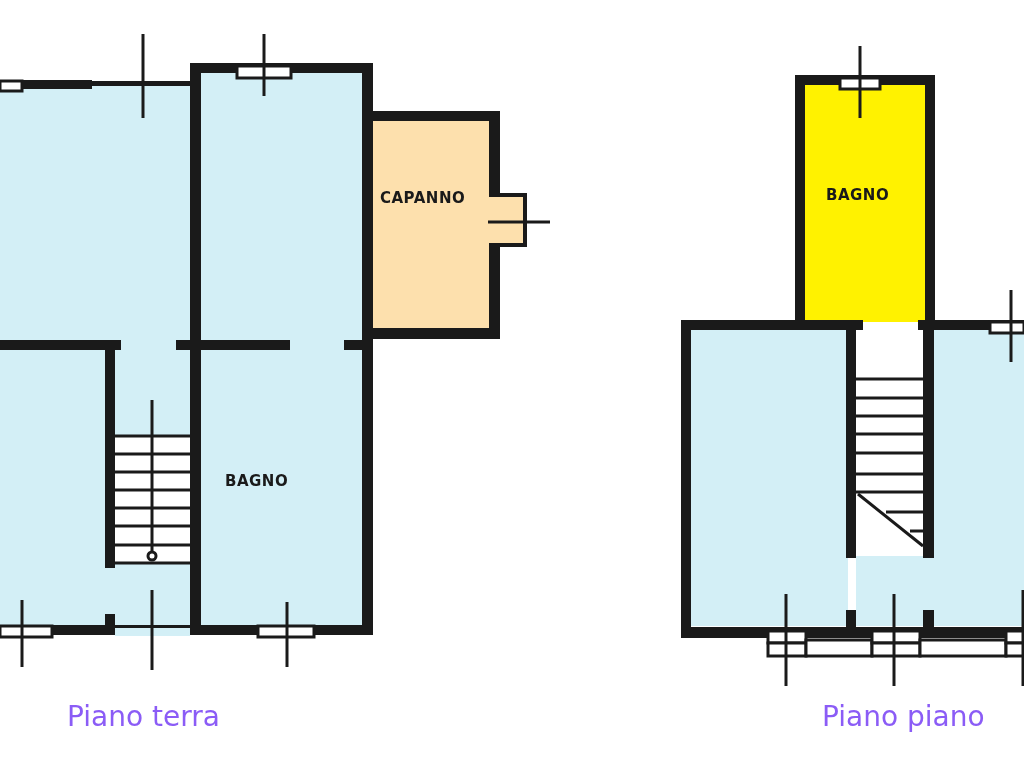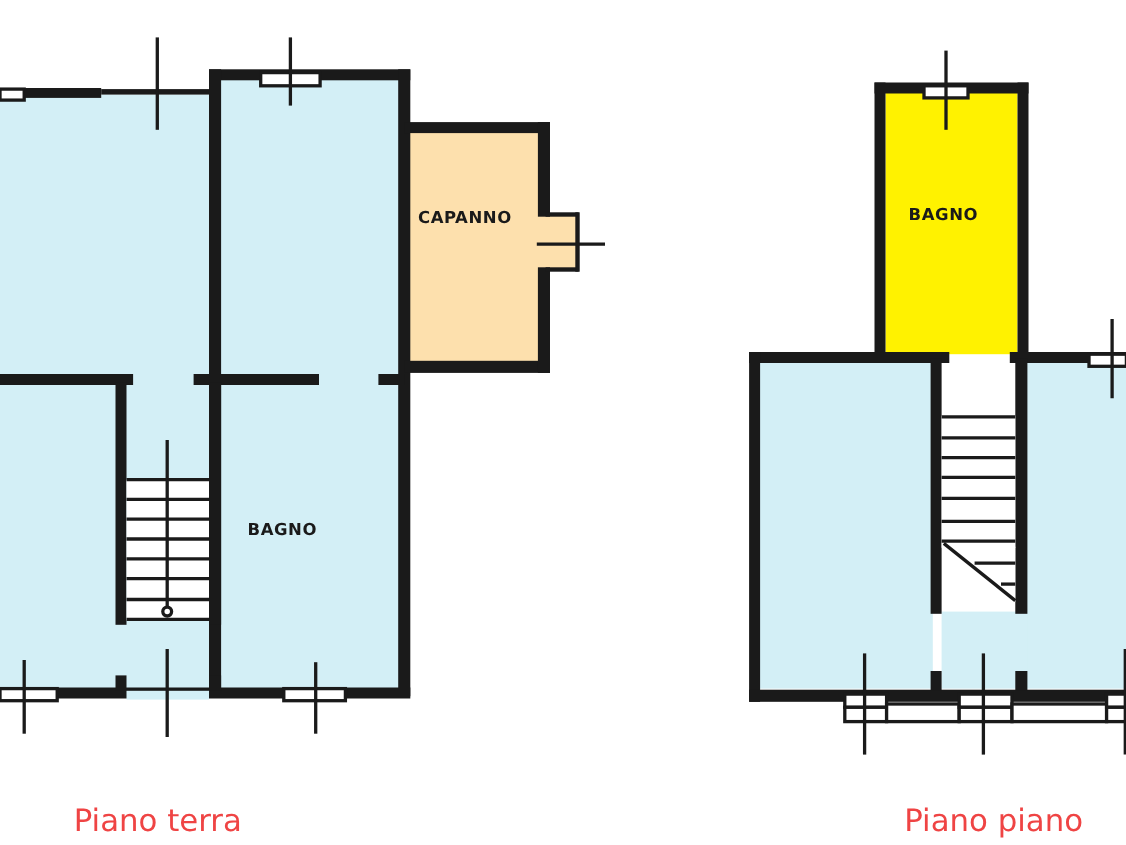--- a/index.html
+++ b/index.html
@@ -1,19 +1,19 @@
 <!DOCTYPE html>
 <html><head>
 <meta charset="utf-8">
 <style>
   html, body { margin: 0; padding: 0; background: #ffffff; }
   body { width: 1024px; height: 768px; position: relative; overflow: hidden; font-family: "DejaVu Sans", sans-serif; }
   svg.plan { position: absolute; left: 0; top: 0; }
   .room-label { position: absolute; font-family: "DejaVu Sans", sans-serif; font-weight: bold; font-size: 15px; color: #1a1a1a; letter-spacing: 0.5px; }
-  .floor-label { position: absolute; font-family: "DejaVu Sans", sans-serif; font-size: 28px; color: #ef4444; margin-top: 29px; }
+  .floor-label { position: absolute; font-family: "DejaVu Sans", sans-serif; font-size: 28px; color: #8b5cf6; }
 </style>
 </head>
 <body>
 
 <svg class="plan" width="1024" height="768" viewBox="0 0 1024 768" xmlns="http://www.w3.org/2000/svg">
 
   <g>
 
     <rect x="0" y="86" width="192" height="546" fill="#d3eff6"></rect>
     <rect x="192" y="70" width="176" height="562" fill="#d3eff6"></rect>

